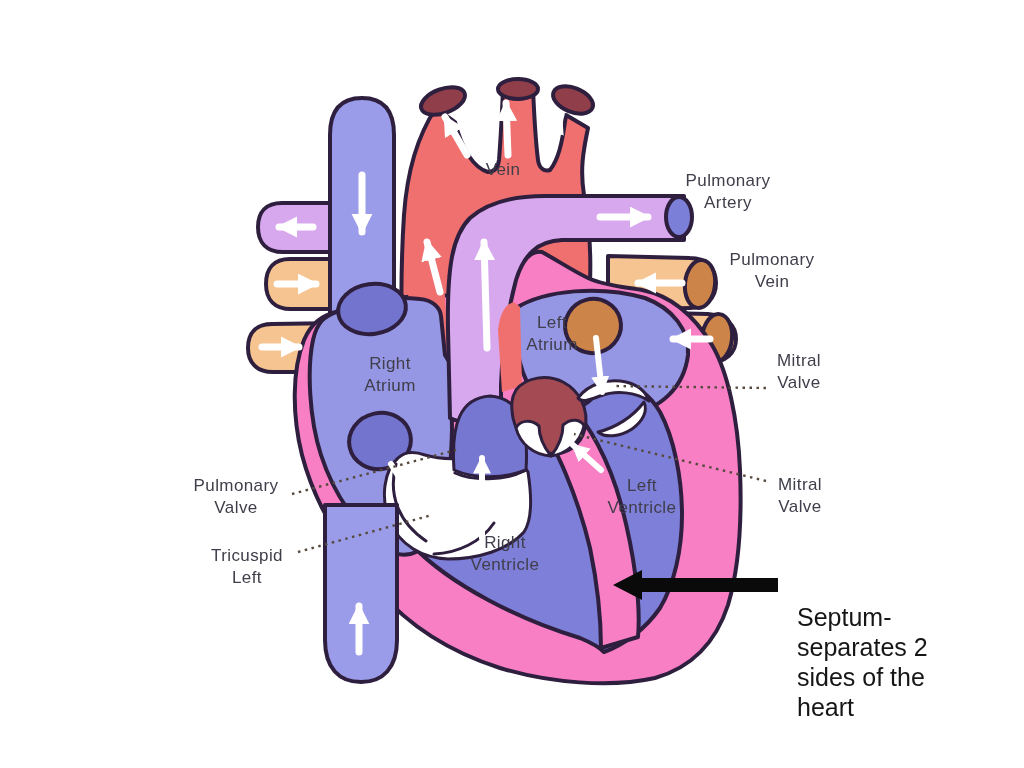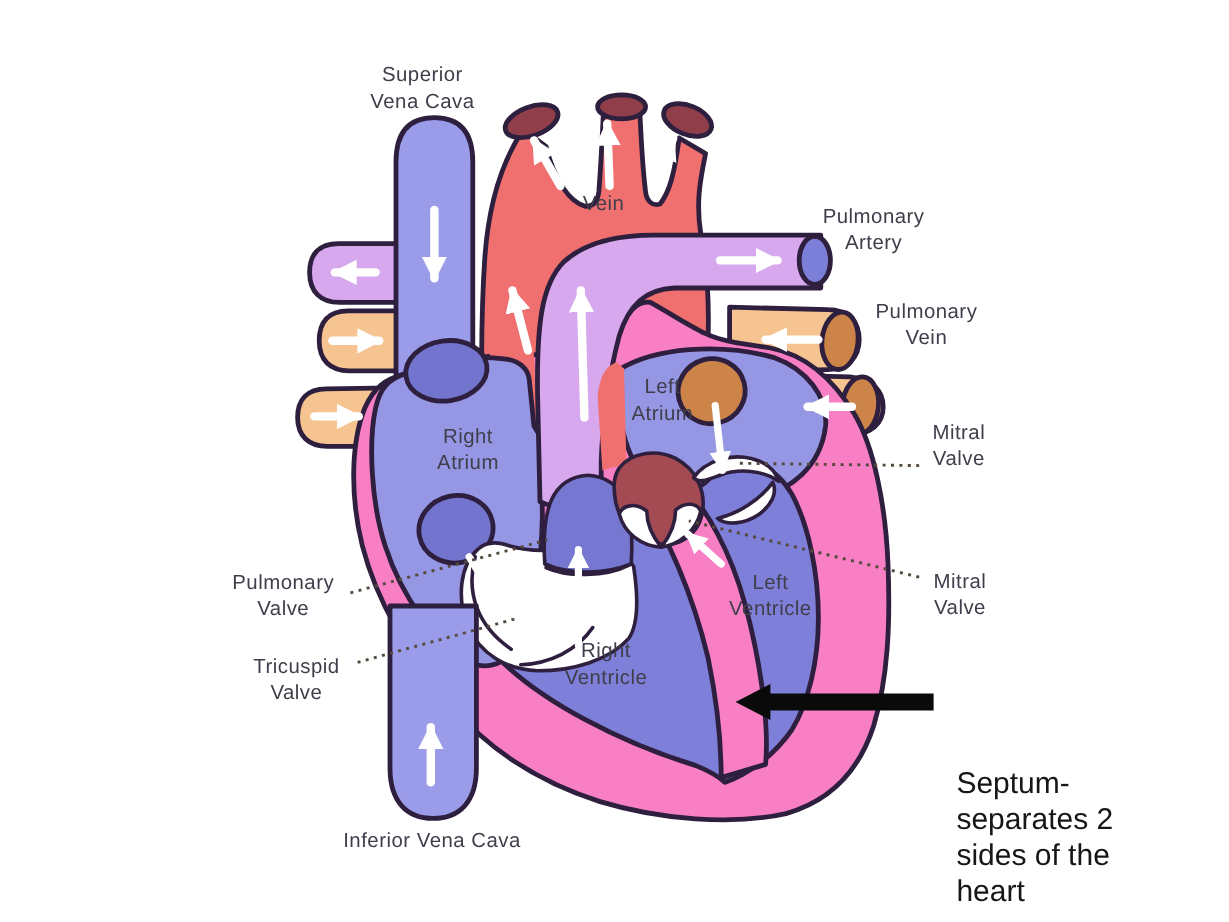--- a/index.html
+++ b/index.html
@@ -6,21 +6,21 @@
   #stage{position:relative;width:1024px;height:768px;background:#ffffff;overflow:hidden;
          font-family:"Liberation Sans",sans-serif;}
   #stage svg{position:absolute;left:0;top:0;}
   .o{stroke:#2e1f3f;stroke-width:4;stroke-linejoin:round;}
   .o3{stroke:#2e1f3f;stroke-width:3;stroke-linejoin:round;}
   .arc{stroke:#2e1f3f;stroke-width:3;fill:none;stroke-linecap:round;}
   .flow{stroke:#ffffff;fill:none;stroke-linecap:round;}
   .lead{stroke:#564a3e;stroke-width:2.4;stroke-dasharray:2.5 4.5;fill:none;}
   .lbl{position:absolute;transform:translate(-50%,-50%);font-size:17px;line-height:1.3;
        letter-spacing:.4px;color:#3f3e4a;text-align:center;white-space:pre-line;}
-  .note{position:absolute;left:797px;top:638px;font-size:25px;line-height:30px;
+  .note{position:absolute;left:797px;top:602px;font-size:25px;line-height:30px;
         color:#161616;white-space:pre-line;text-align:left;}
 </style>
 </head>
 <body>
 
 <div id="stage">
   <svg width="1024" height="768" viewBox="0 0 1024 768">
     <defs>
       <marker id="aw" markerWidth="4.4" markerHeight="4" refX="2.6" refY="1.5" orient="auto">
         <path d="M0,0 L3,1.5 L0,3 Z" fill="#ffffff"></path>
@@ -138,42 +138,39 @@
     <g>
       <path class="lead" d="M 766,388 L 612,386"></path>
       <path class="lead" d="M 766,481 L 574,434"></path>
       <path class="lead" d="M 292,494 L 456,450"></path>
       <path class="lead" d="M 298,552 L 432,515"></path>
     </g>
 
     <path d="M 613,585 L 642,570 L 642,578 L 778,578 L 778,592 L 642,592 L 642,600 Z" fill="#0a0a0a"></path>
   </svg>
 
-  <div class="lbl" style="left:352px;top:74px">Superior
-Vena Cava</div>
   <div class="lbl" style="left:503px;top:170px">Vein</div>
   <div class="lbl" style="left:728px;top:192px">Pulmonary
 Artery</div>
   <div class="lbl" style="left:772px;top:271px">Pulmonary
 Vein</div>
   <div class="lbl" style="left:552px;top:334px">Left
 Atrium</div>
   <div class="lbl" style="left:390px;top:375px">Right
 Atrium</div>
   <div class="lbl" style="left:799px;top:372px">Mitral
 Valve</div>
   <div class="lbl" style="left:236px;top:497px">Pulmonary
 Valve</div>
   <div class="lbl" style="left:800px;top:496px">Mitral
 Valve</div>
   <div class="lbl" style="left:247px;top:567px">Tricuspid
-Valve</div>
+Left</div>
   <div class="lbl" style="left:505px;top:554px">Right
 Ventricle</div>
   <div class="lbl" style="left:642px;top:497px">Left
 Ventricle</div>
-  <div class="lbl" style="left:360px;top:701px">Inferior Vena Cava</div>
 
   <div class="note">Septum-
 separates 2
 sides of the
 heart</div>
 </div>
 
 </body></html>

